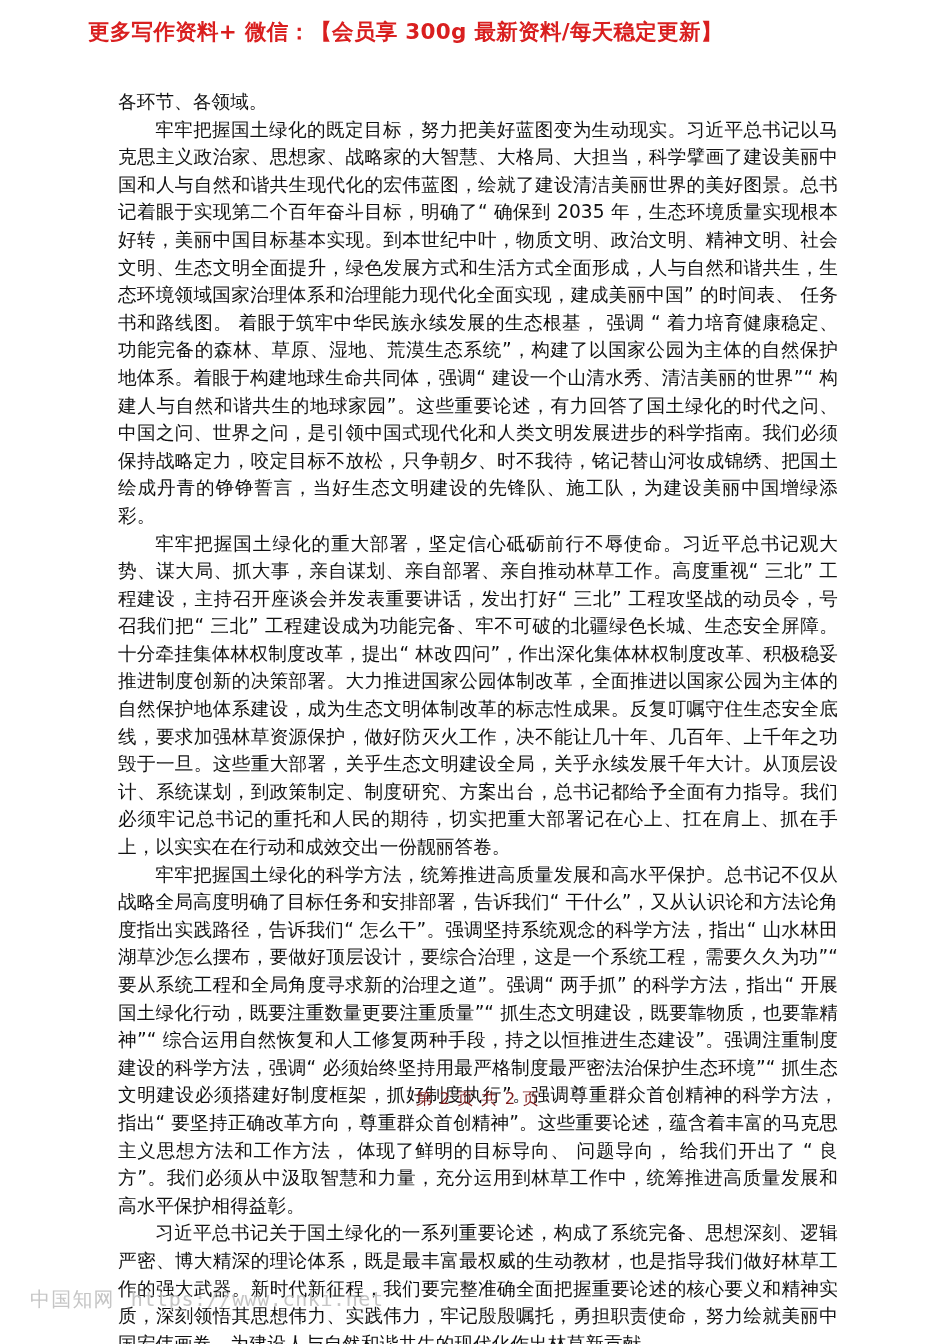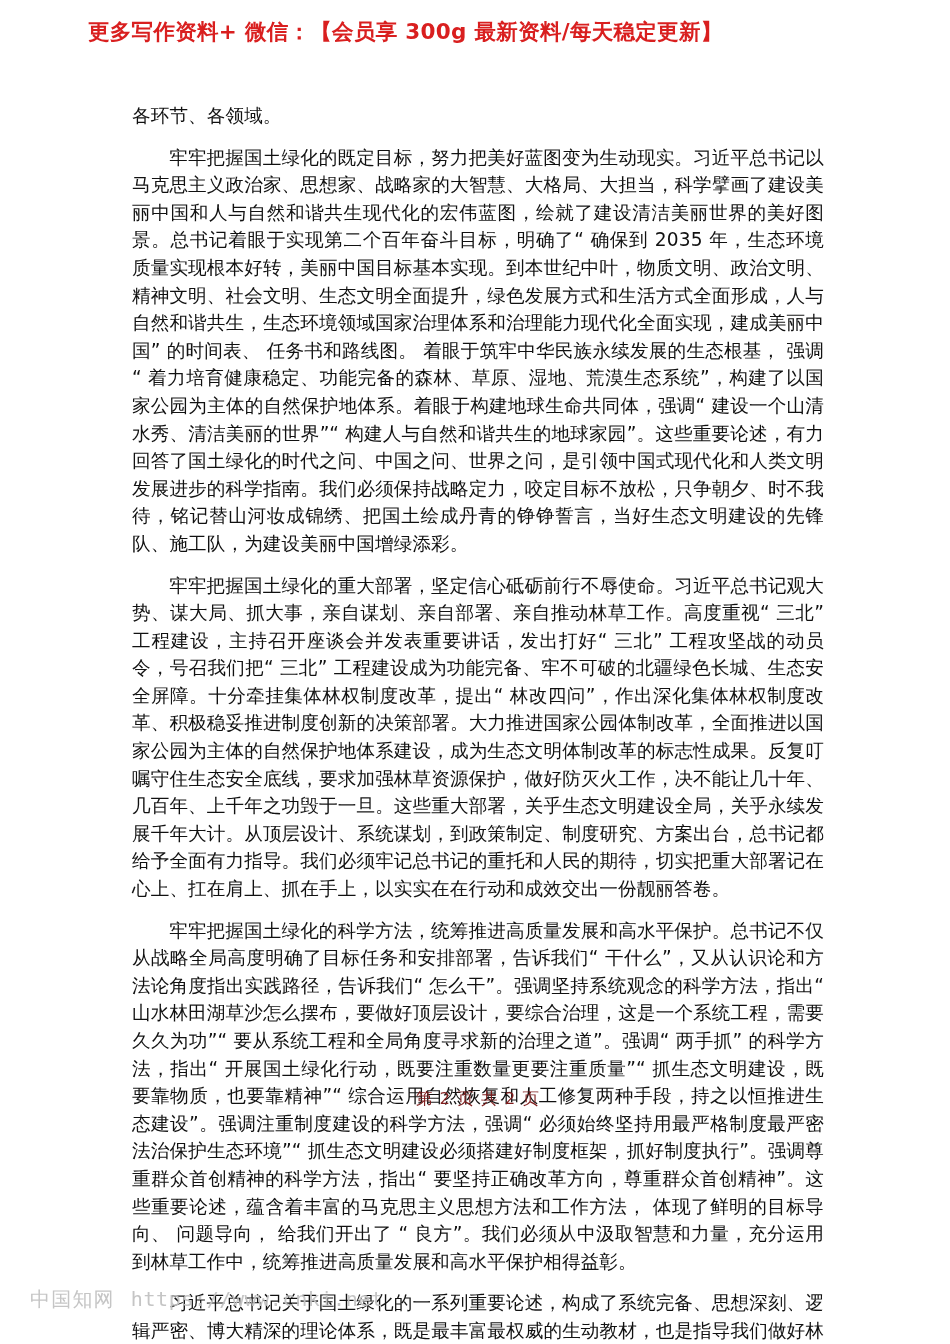--- a/index.html
+++ b/index.html
@@ -36,21 +36,21 @@
     margin-left: 40px;
   }
   
   .doc-body {
     position: absolute;
     left: 118px;
     top: 88px;
     width: 720px;
   }
   .doc-body p {
-    margin: 14px;
+    margin: 0;
     font-size: 18.6px;
     line-height: 27.6px;
     color: #111111;
     text-align: justify;
     text-justify: inter-ideograph;
     letter-spacing: 0.1px;
     font-family: "DejaVu Sans", "Liberation Sans", sans-serif;
   }
   .doc-body p.indent {
     text-indent: 2em;

